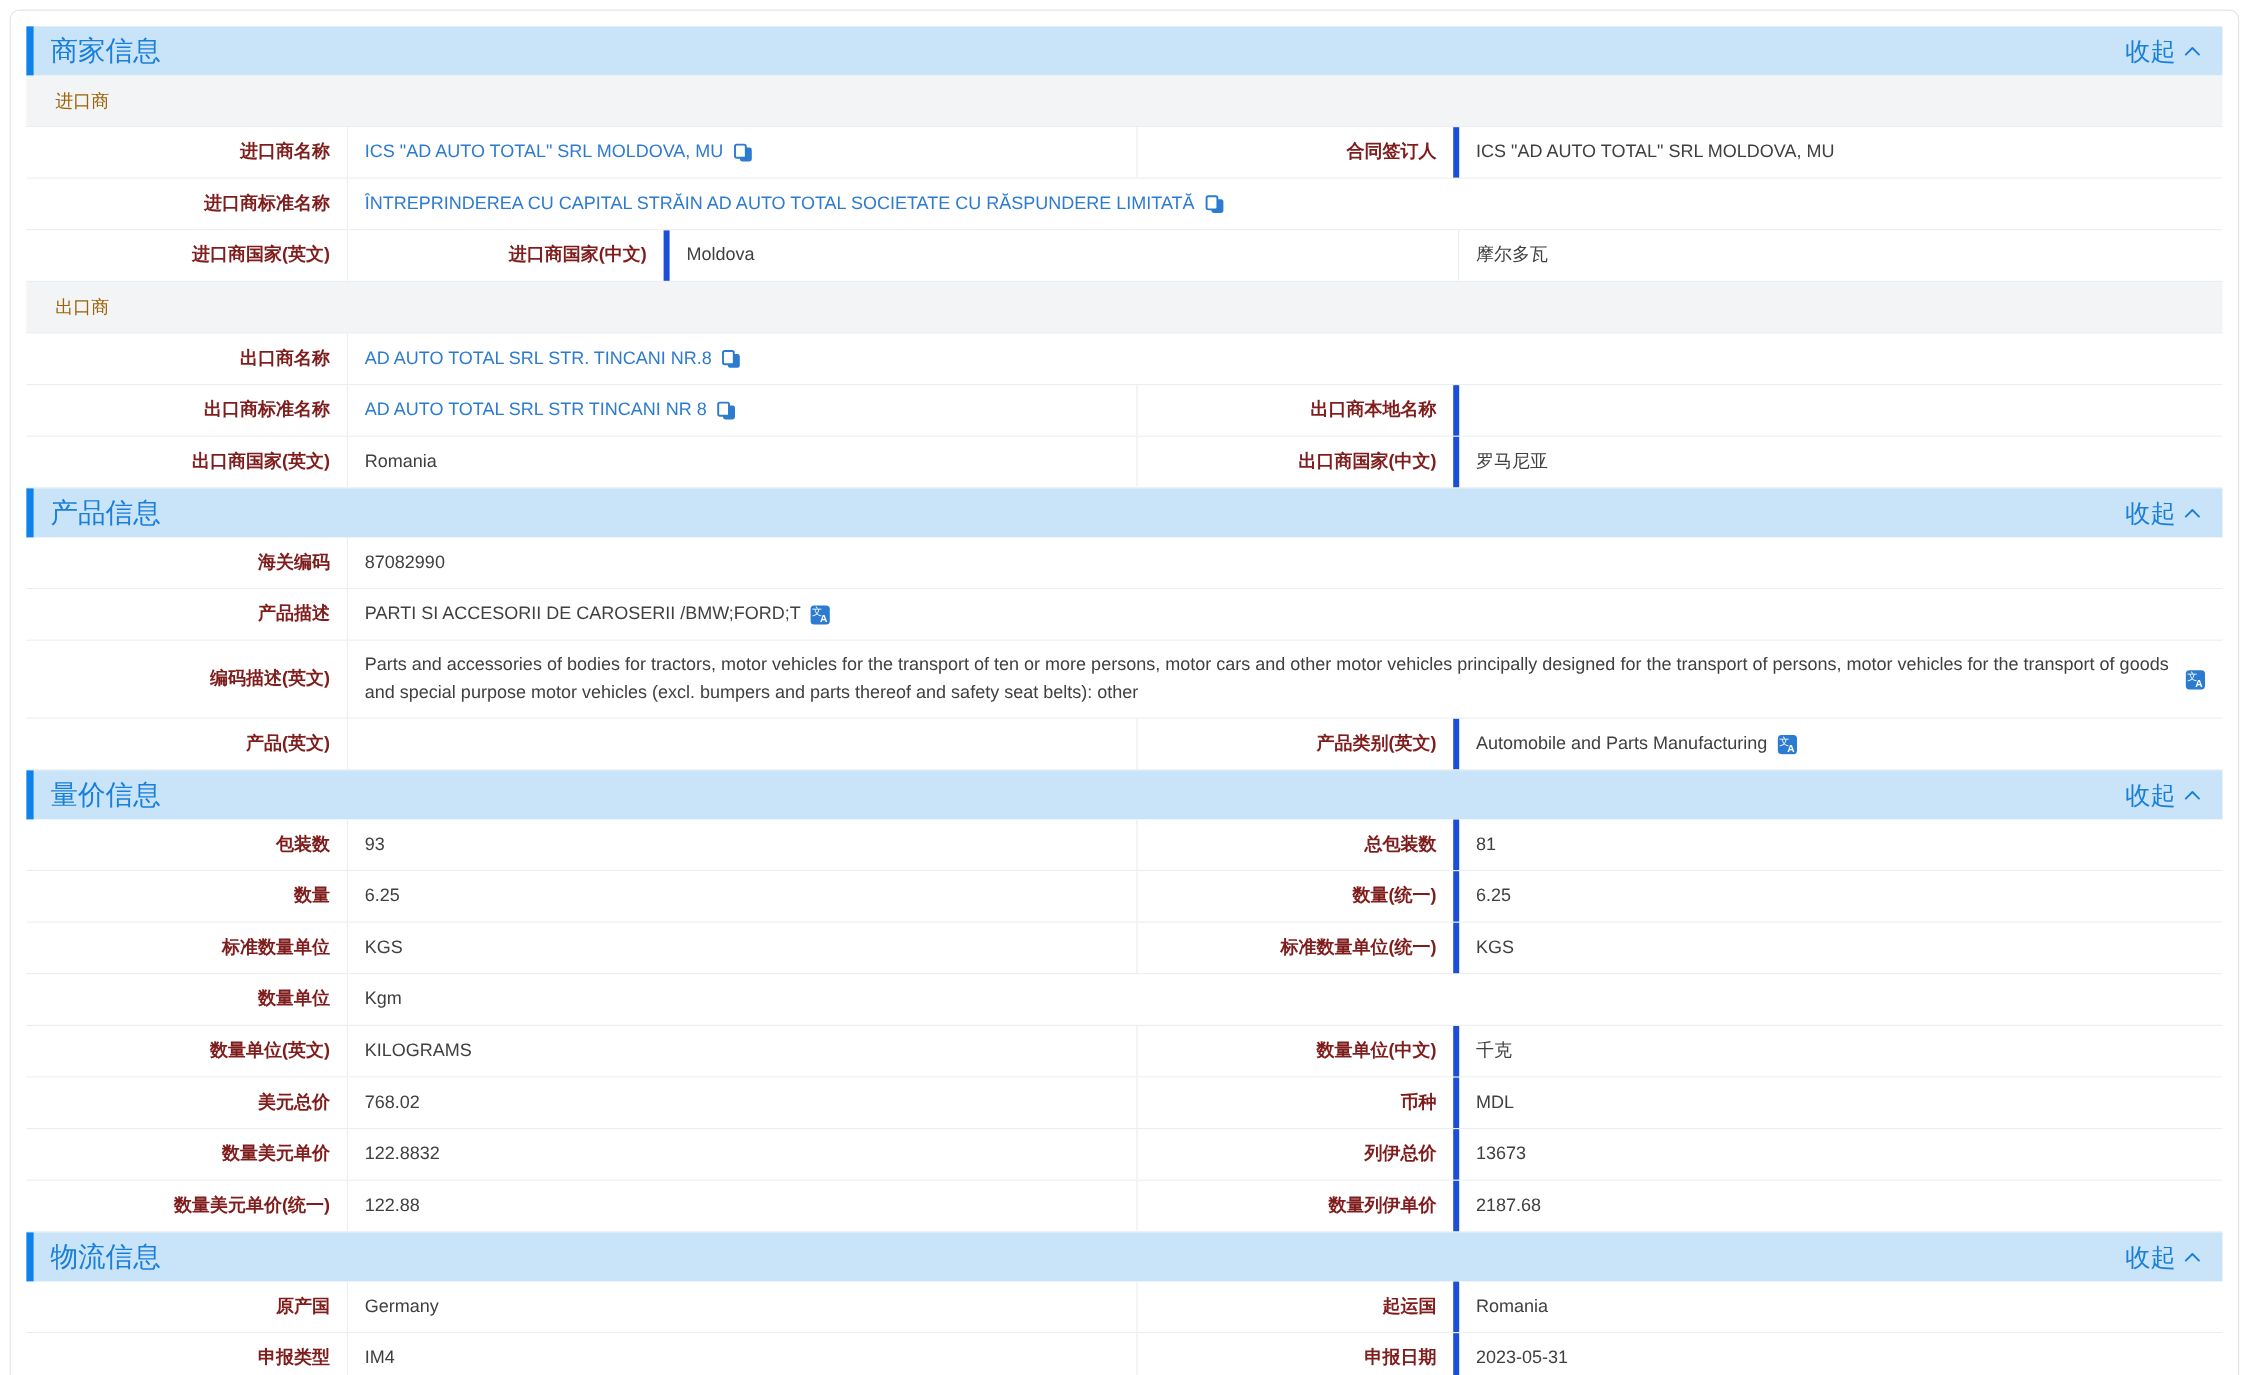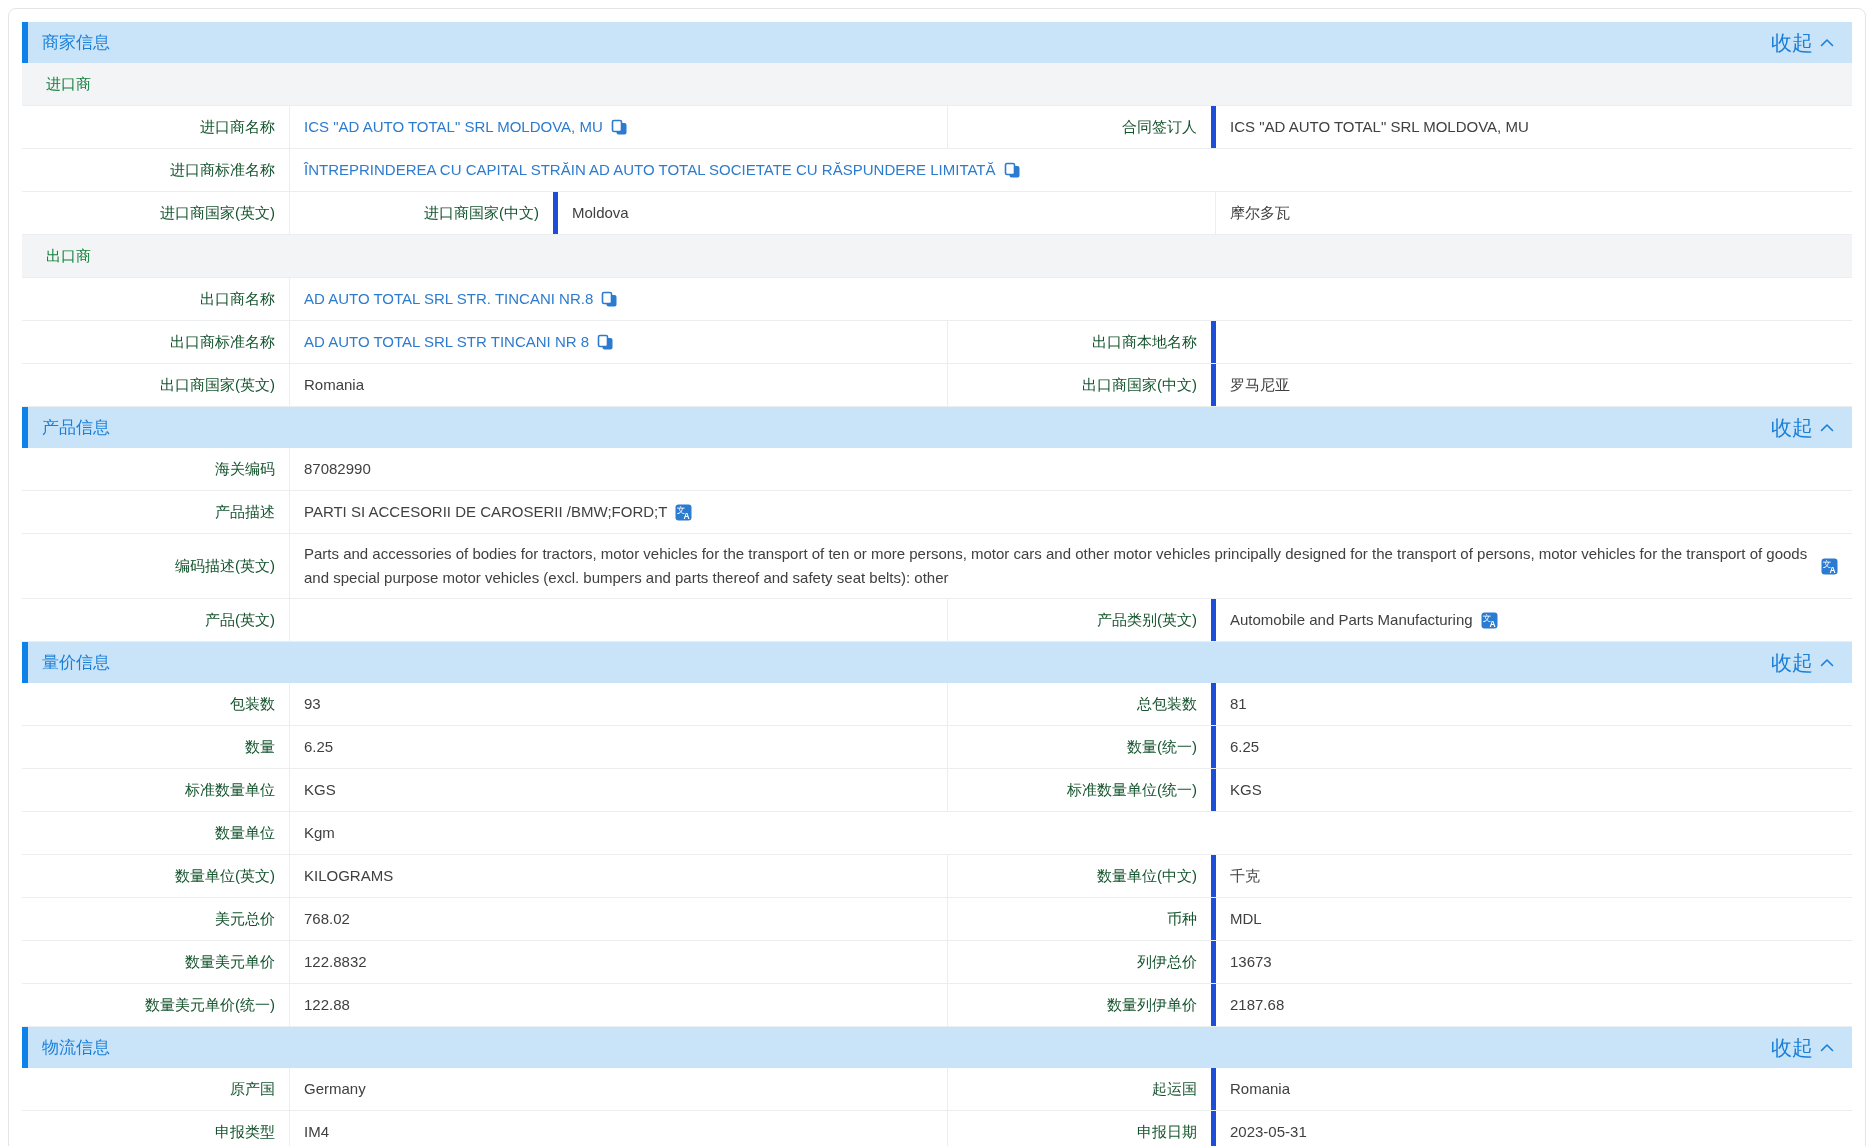--- a/index.html
+++ b/index.html
@@ -12,36 +12,36 @@
     position:absolute;left:8px;top:8px;right:8px;height:1400px;
     border:1px solid #e3e5e9;border-radius:8px;
     padding:13px 13px 0 13px;box-sizing:border-box;background:#fff;
   }
   
   .sec-header{
     display:flex;align-items:center;height:41px;
     background:#c9e4f9;border-left:6px solid #0f82e9;
     padding:0 18px 0 14px;box-sizing:border-box;
   }
-  .sec-title{font-size:17px;color:#1a7fd9;}
+  .sec-title{font-size:23px;color:#1a7fd9;}
   .sec-collapse{
     margin-left:auto;display:flex;align-items:center;gap:7px;
     color:#1a7fd9;font-size:21px;cursor:pointer;
   }
   .chev{width:14px;height:9px;display:inline-block;}
   
   .row{display:flex;align-items:stretch;border-bottom:1px solid #ebedf0;background:#fff;min-height:42px;}
   .subheader{
     background:#f2f4f6;border-bottom:1px solid #ebedf0;min-height:42px;
-    display:flex;align-items:center;padding-left:24px;color:#15803d;font-size:15px;
+    display:flex;align-items:center;padding-left:24px;color:#a16207;font-size:15px;
   }
   .cell{display:flex;align-items:center;box-sizing:border-box;padding:8px 14px;line-height:24px;}
   .lab{
     width:268px;flex:0 0 268px;justify-content:flex-end;text-align:right;
-    font-weight:400;color:#14532d;border-right:1px solid #ebedf0;
+    font-weight:700;color:#7f1d1d;border-right:1px solid #ebedf0;
   }
   .val1{width:658px;flex:0 0 658px;border-right:1px solid #ebedf0;}
   .lab2{border-right:5px solid #1d4ed8;}
   .valfull{flex:1 1 auto;border-right:none;}
   .val2{flex:1 1 auto;}
   .link{color:#2d7bce;cursor:pointer;}
   .ico{flex:0 0 auto;margin-left:8px;display:inline-flex;align-items:center;cursor:pointer;}
   .vtext{display:inline;}
 </style>
 </head>

